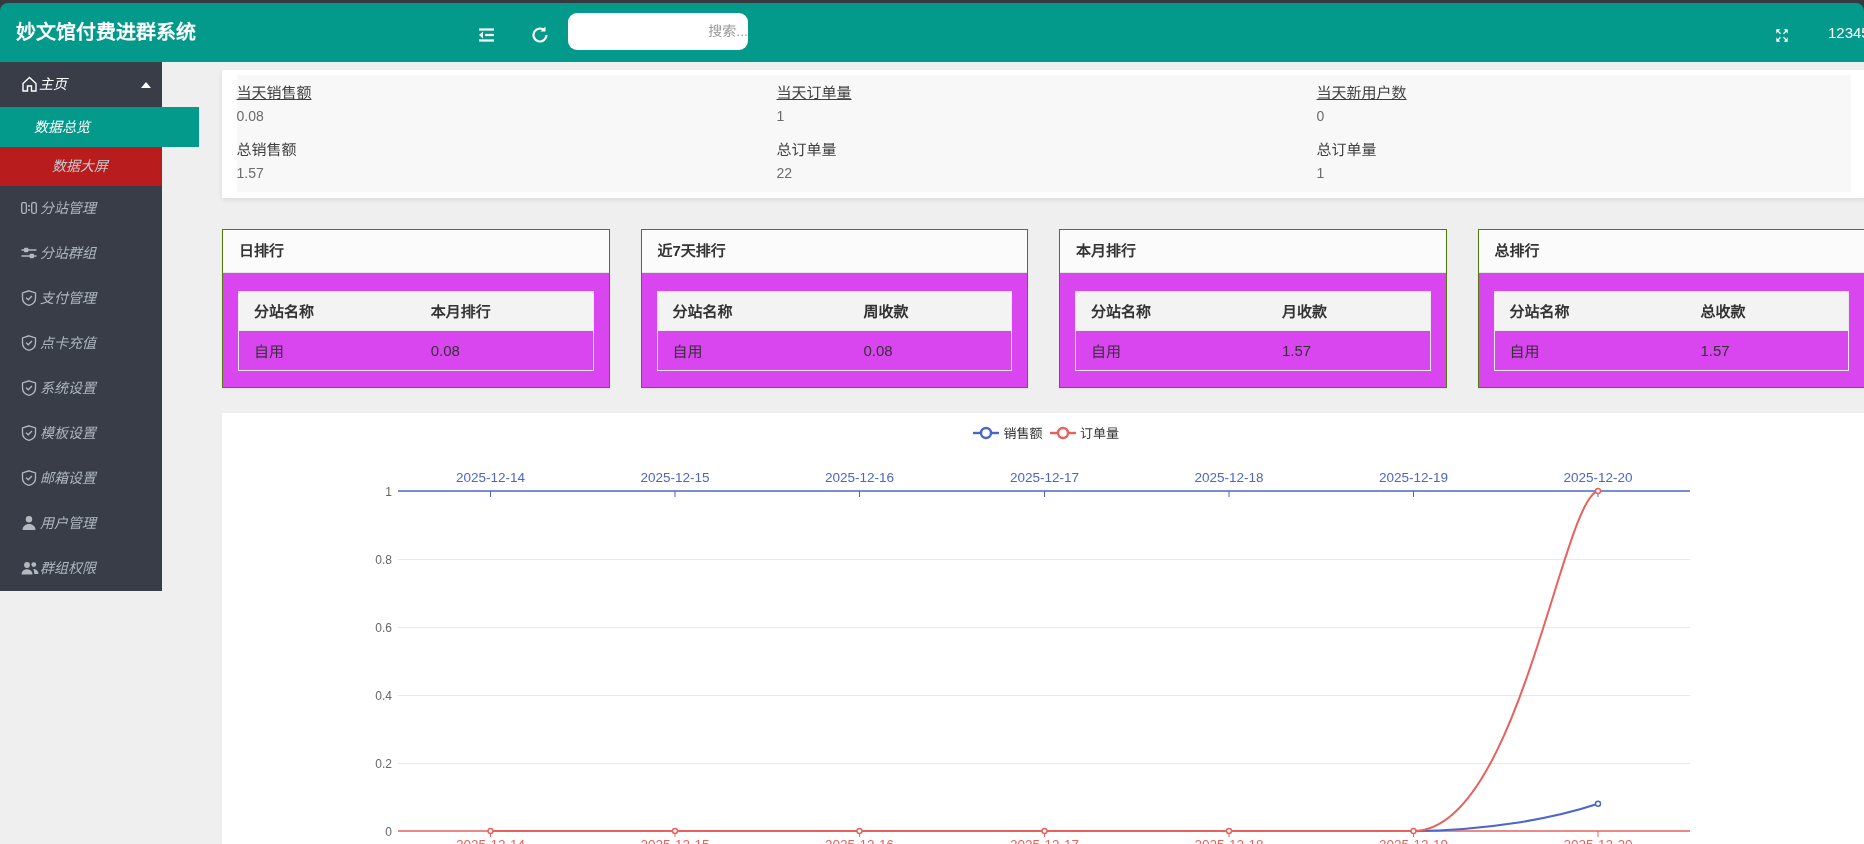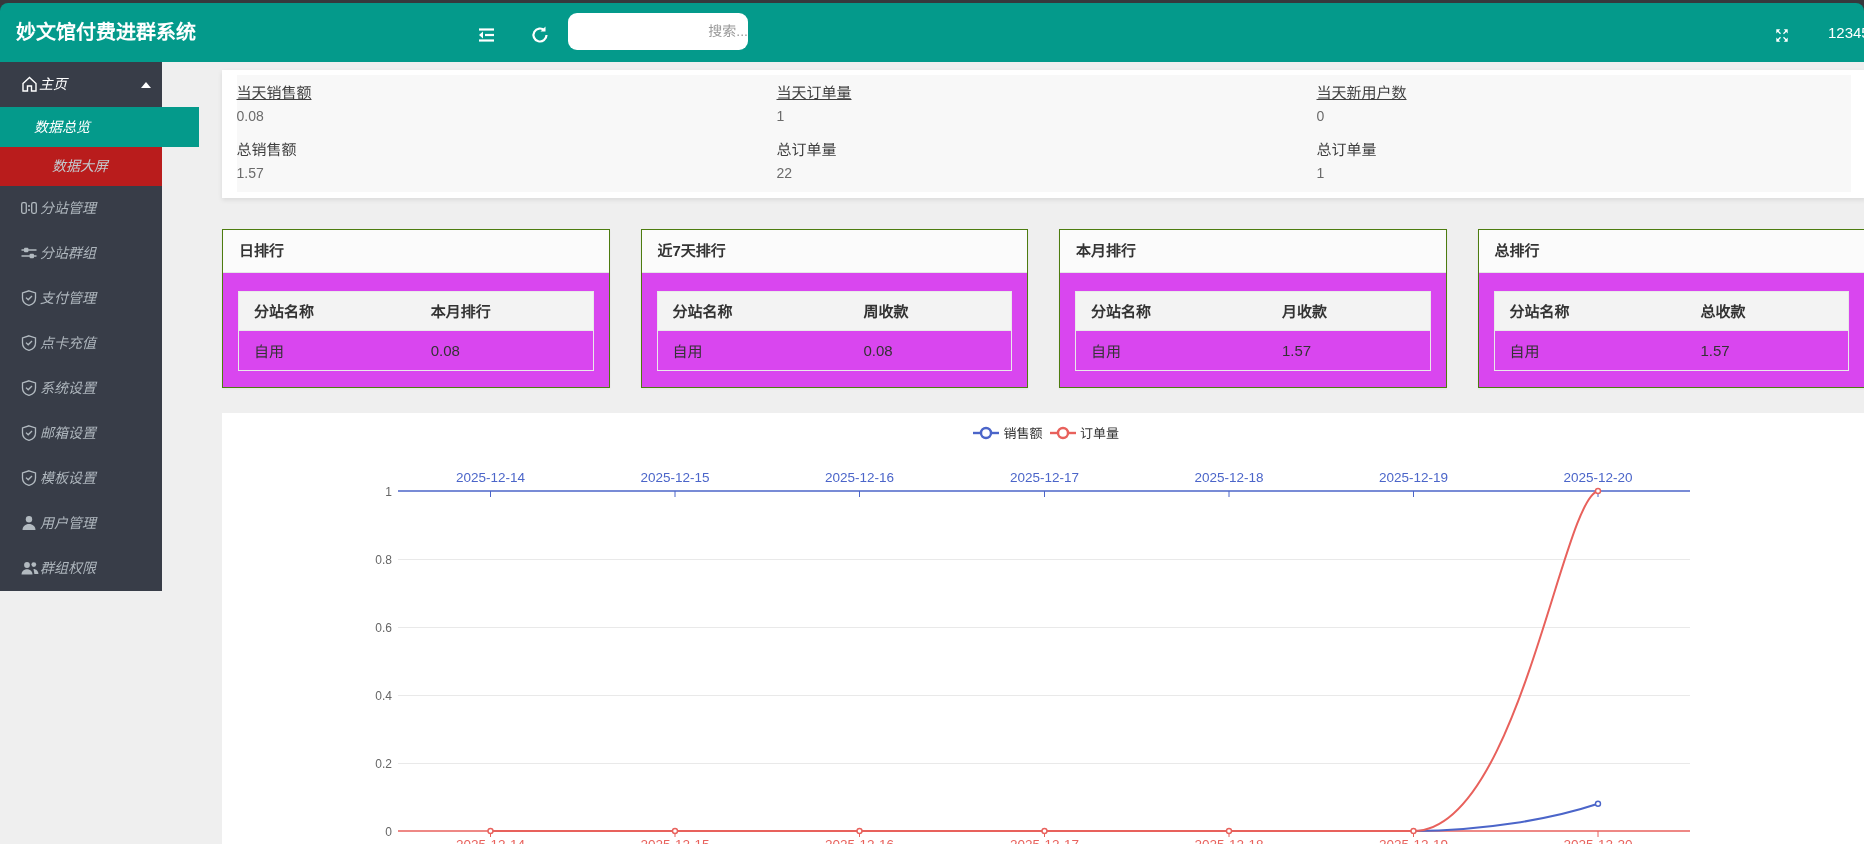--- a/index.html
+++ b/index.html
@@ -142,28 +142,28 @@
         <path d="M8 0.8L14.5 3v5c0 4-3 6.5-6.5 7.4C4.5 14.5 1.5 12 1.5 8V3z" fill="none" stroke="#b2bac0" stroke-width="1.3"></path>
         <path d="M5 7.6l2.2 2.2 3.8-3.8" fill="none" stroke="#b2bac0" stroke-width="1.3"></path>
       </svg>
       <span class="txt">系统设置</span>
     </div>
   <div class="mitem">
       <svg width="16" height="16" viewBox="0 0 16 16">
         <path d="M8 0.8L14.5 3v5c0 4-3 6.5-6.5 7.4C4.5 14.5 1.5 12 1.5 8V3z" fill="none" stroke="#b2bac0" stroke-width="1.3"></path>
         <path d="M5 7.6l2.2 2.2 3.8-3.8" fill="none" stroke="#b2bac0" stroke-width="1.3"></path>
       </svg>
+      <span class="txt">模板设置</span>
+    </div>
+  <div class="mitem">
+      <svg width="16" height="16" viewBox="0 0 16 16">
+        <path d="M8 0.8L14.5 3v5c0 4-3 6.5-6.5 7.4C4.5 14.5 1.5 12 1.5 8V3z" fill="none" stroke="#b2bac0" stroke-width="1.3"></path>
+        <path d="M5 7.6l2.2 2.2 3.8-3.8" fill="none" stroke="#b2bac0" stroke-width="1.3"></path>
+      </svg>
       <span class="txt">邮箱设置</span>
-    </div>
-  <div class="mitem">
-      <svg width="16" height="16" viewBox="0 0 16 16">
-        <path d="M8 0.8L14.5 3v5c0 4-3 6.5-6.5 7.4C4.5 14.5 1.5 12 1.5 8V3z" fill="none" stroke="#b2bac0" stroke-width="1.3"></path>
-        <path d="M5 7.6l2.2 2.2 3.8-3.8" fill="none" stroke="#b2bac0" stroke-width="1.3"></path>
-      </svg>
-      <span class="txt">模板设置</span>
     </div>
   <div class="mitem">
       <svg width="16" height="16" viewBox="0 0 16 16">
         <g fill="#b2bac0">
           <circle cx="8" cy="4.2" r="3.2"></circle>
           <path d="M1.5 15c0-3.6 2.9-6 6.5-6s6.5 2.4 6.5 6z"></path>
         </g>
       </svg>
       <span class="txt">用户管理</span>
     </div>

